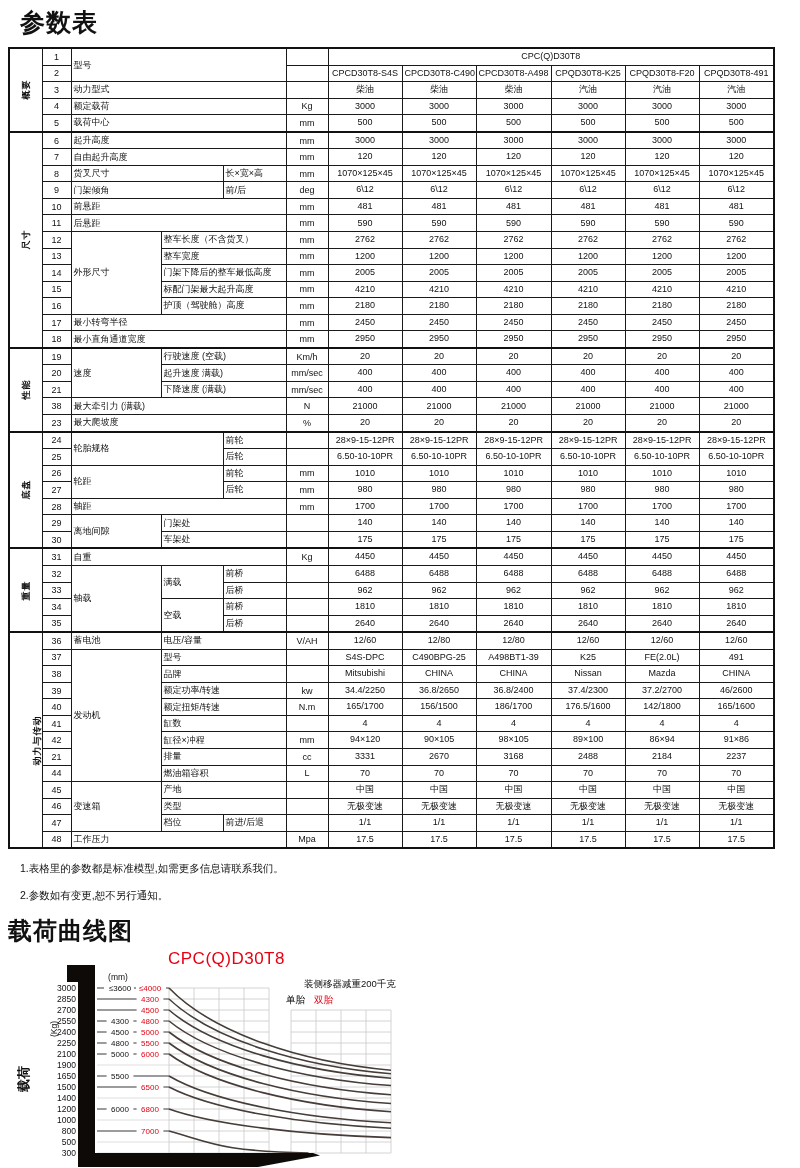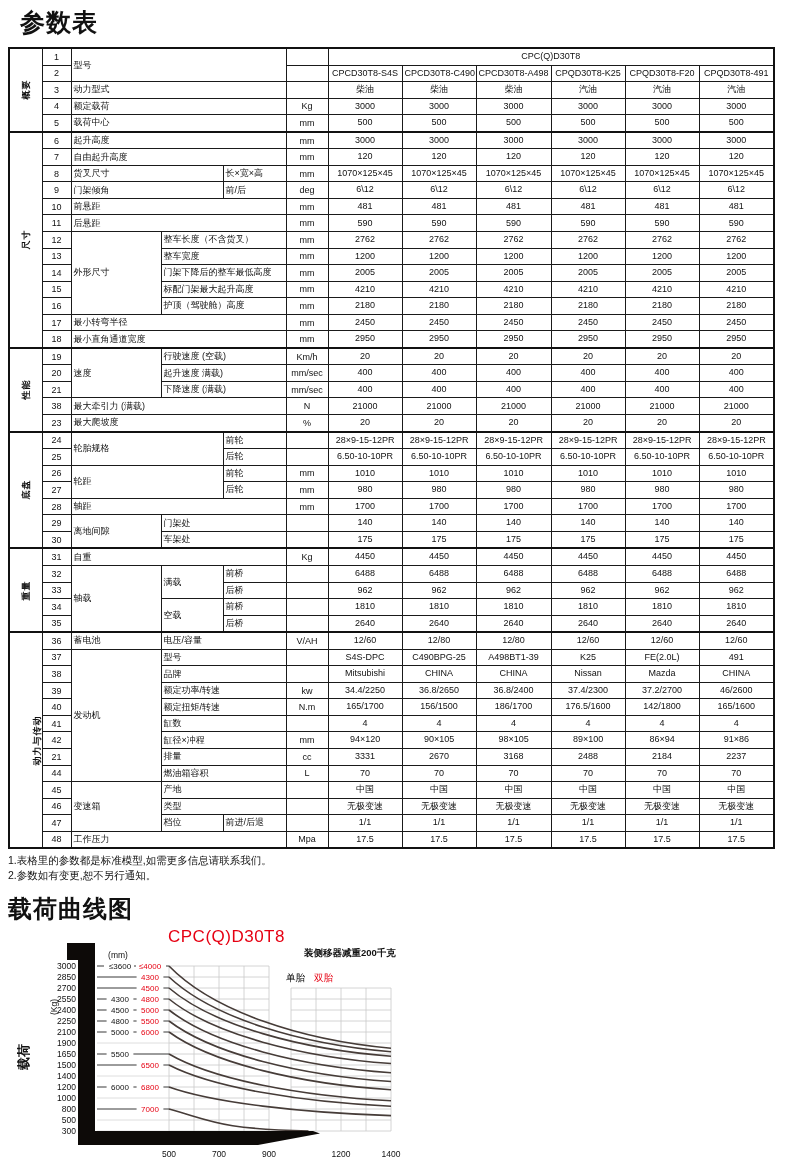--- a/index.html
+++ b/index.html
@@ -9,25 +9,25 @@
   table.spec{border-collapse:collapse;table-layout:fixed;width:766px;border:2px solid #111;}
   table.spec td{border:1px solid #1a1a1a;font-size:9px;height:15.55px;padding:0 2px;overflow:hidden;white-space:nowrap;}
   td.sec{text-align:center;vertical-align:middle;white-space:normal;}
   td.sec span{display:inline-block;transform:rotate(-90deg);white-space:nowrap;font-size:9px;font-weight:bold;letter-spacing:1px;}
   td.num{text-align:center;}
   td.lbl{text-align:left;}
   td.unit{text-align:center;}
   td.val{text-align:center;white-space:normal;line-height:1.05;}
   tr.secrow td{border-top:2px solid #111;}
   .notes{font-size:10.5px;line-height:1.4;margin:4px 0 6px 0;}
-  .notes p{margin:0;}
+  .notes p{margin:12px;}
   .chart-wrap{position:relative;width:600px;height:276px;}
   .chart-wrap svg{position:absolute;left:0;top:0;}
   .chart-model{position:absolute;left:160px;top:0px;font-size:17px;letter-spacing:0.5px;}
-  .chart-note{position:absolute;left:296px;top:20px;font-size:9.5px;font-weight:bold;}
+  .chart-note{position:absolute;left:296px;top:29px;font-size:9.5px;font-weight:normal;}
   .chart-legend{position:absolute;left:278px;top:45px;font-size:9.5px;font-weight:normal;}
   .chart-legend span{margin-right:9px;}
 </style>
 </head>
 <body>
 
 <div class="page">
 
   <h1 class="doc-title">参数表</h1>
 

